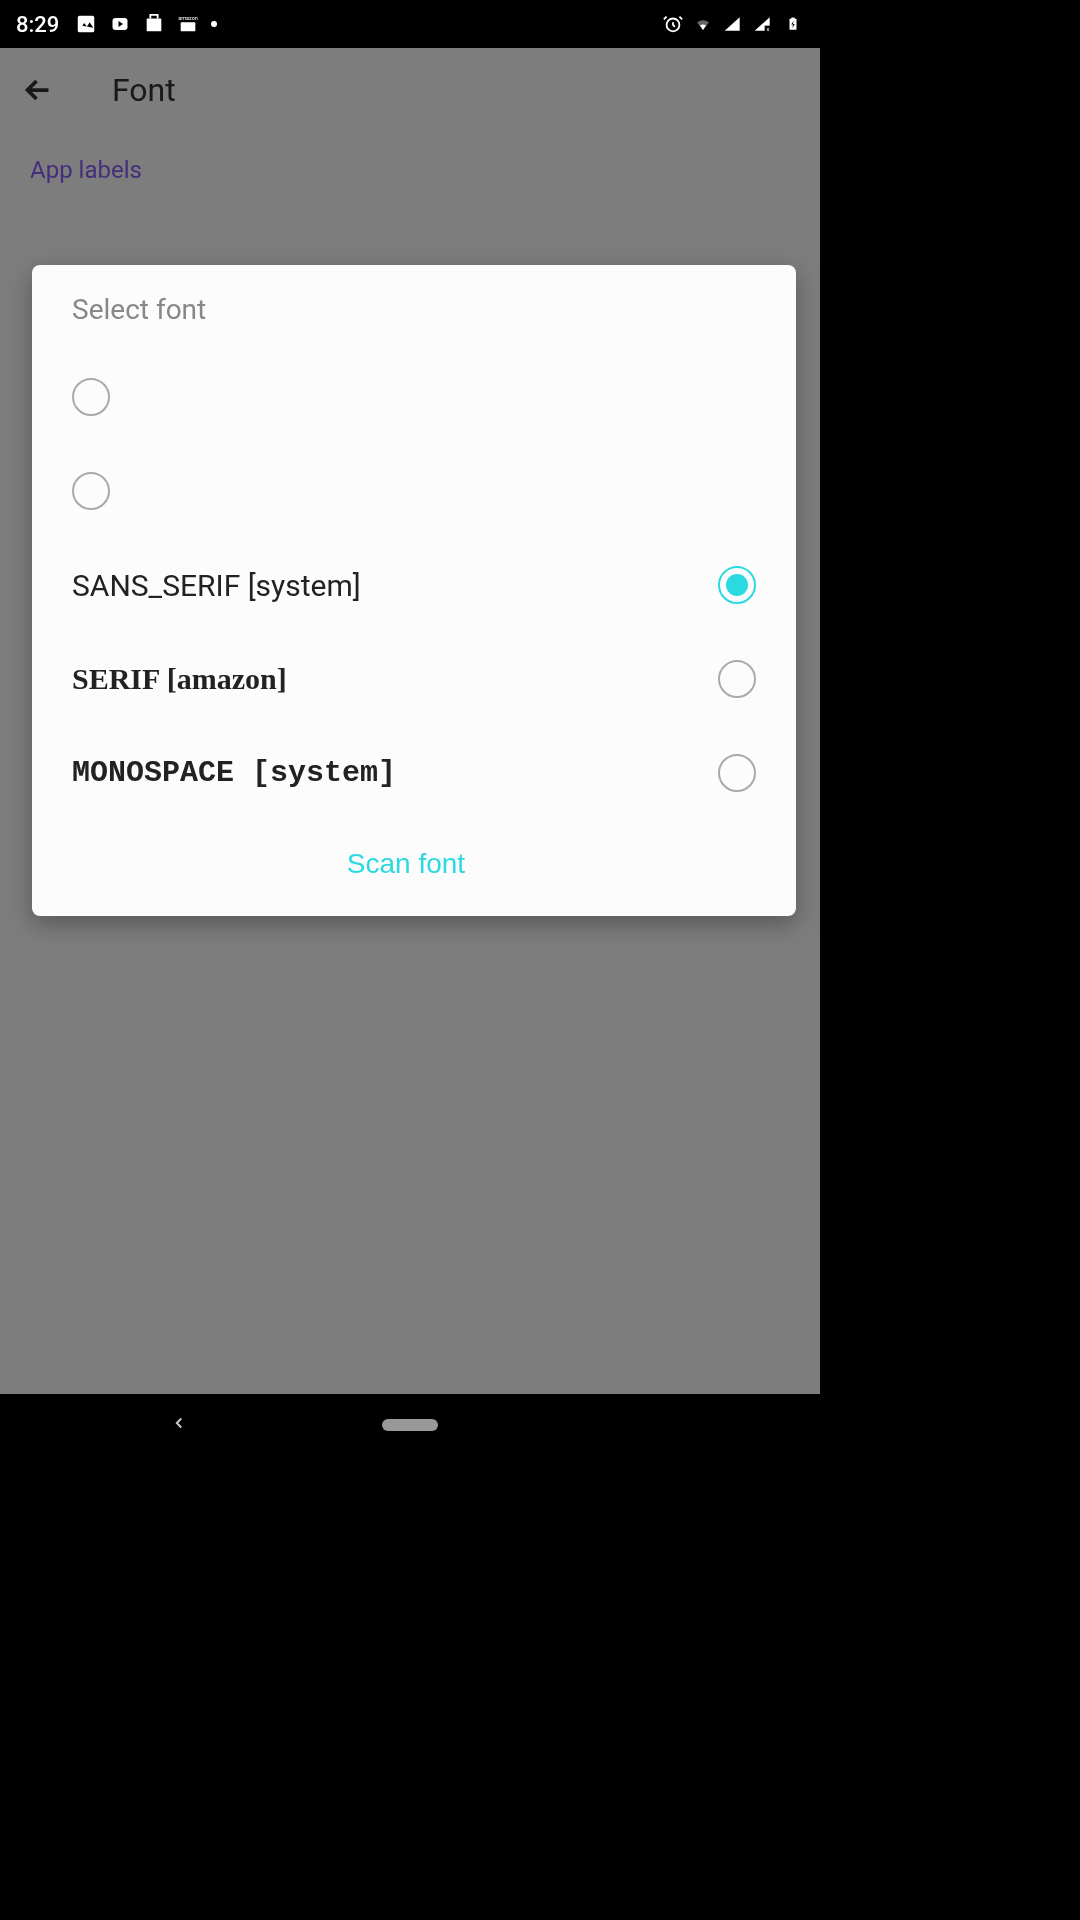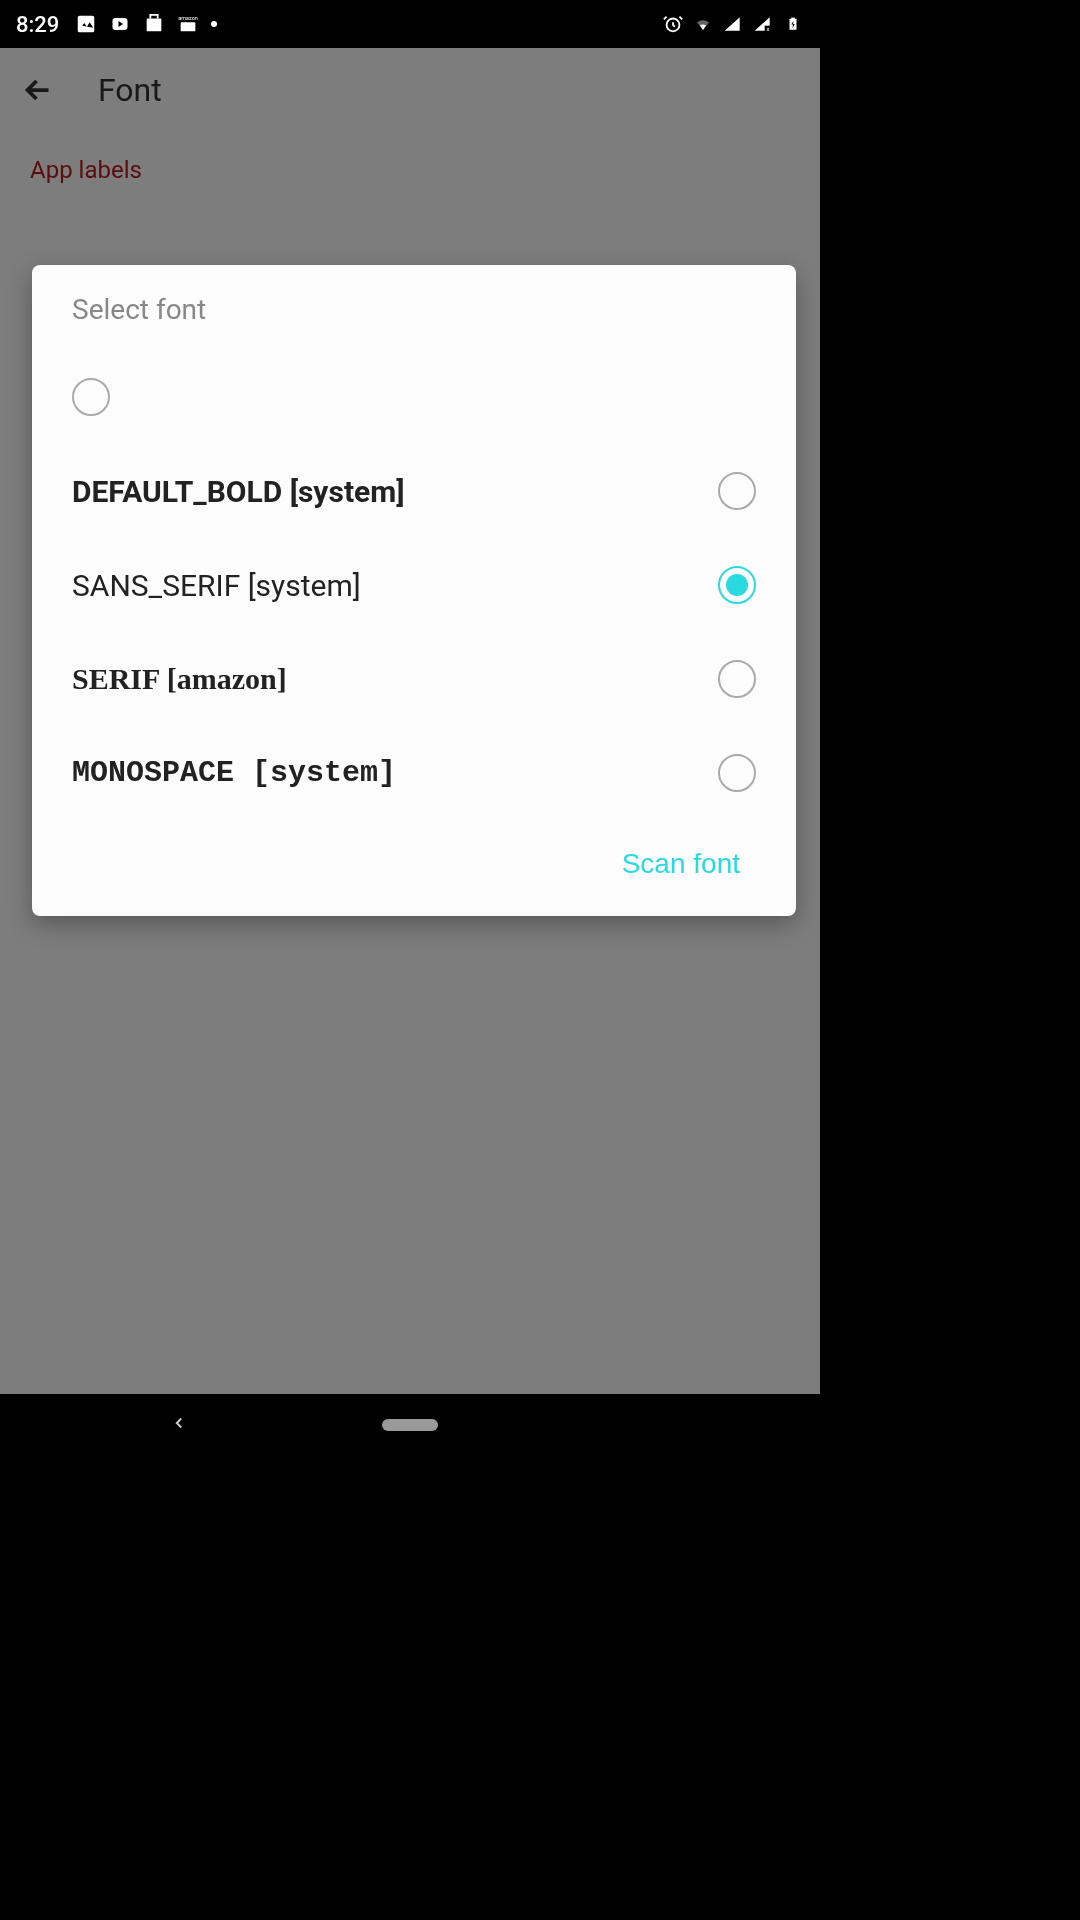--- a/index.html
+++ b/index.html
@@ -62,34 +62,34 @@
       left: 0;
       right: 0;
       bottom: 62px;
       background: #fafafa;
     }
     .app-header {
       height: 84px;
       display: flex;
       align-items: center;
       padding: 0 20px;
-      gap: 42px;
+      gap: 56px;
     }
     .back-arrow {
       width: 36px;
       height: 36px;
     }
     .header-title {
       font-size: 32px;
       color: #333;
       font-weight: 400;
     }
     .section-header {
       font-size: 24px;
-      color: #b91c1c;
+      color: #8b5cf6;
       padding: 24px 30px 8px 30px;
     }
     .overlay {
       position: absolute;
       top: 48px;
       left: 0;
       right: 0;
       bottom: 62px;
       background: rgba(0,0,0,0.5);
     }
@@ -151,21 +151,21 @@
       top: 50%;
       left: 50%;
       transform: translate(-50%, -50%);
       width: 22px;
       height: 22px;
       background: #2BDAE1;
       border-radius: 50%;
     }
     .dialog-actions {
       display: flex;
-      justify-content: flex-end;
+      justify-content: center;
       padding: 28px 56px 12px 40px;
     }
     .scan-font-btn {
       font-size: 28px;
       color: #2BDAE1;
       font-weight: 400;
       background: none;
       border: none;
       cursor: pointer;
     }
@@ -276,21 +276,20 @@
 <div class="overlay"></div>
 
 <div class="dialog">
   <div class="dialog-title">Select font</div>
 
   <div class="font-option">
     <span class="radio"></span>
   </div>
 
   <div class="font-option">
-    <span class="font-label bold">DEFAULT_BOLD [system]</span>
     <span class="radio"></span>
   </div>
 
   <div class="font-option">
     <span class="font-label normal">SANS_SERIF [system]</span>
     <span class="radio selected"></span>
   </div>
 
   <div class="font-option">
     <span class="font-label serif">SERIF [amazon]</span>

